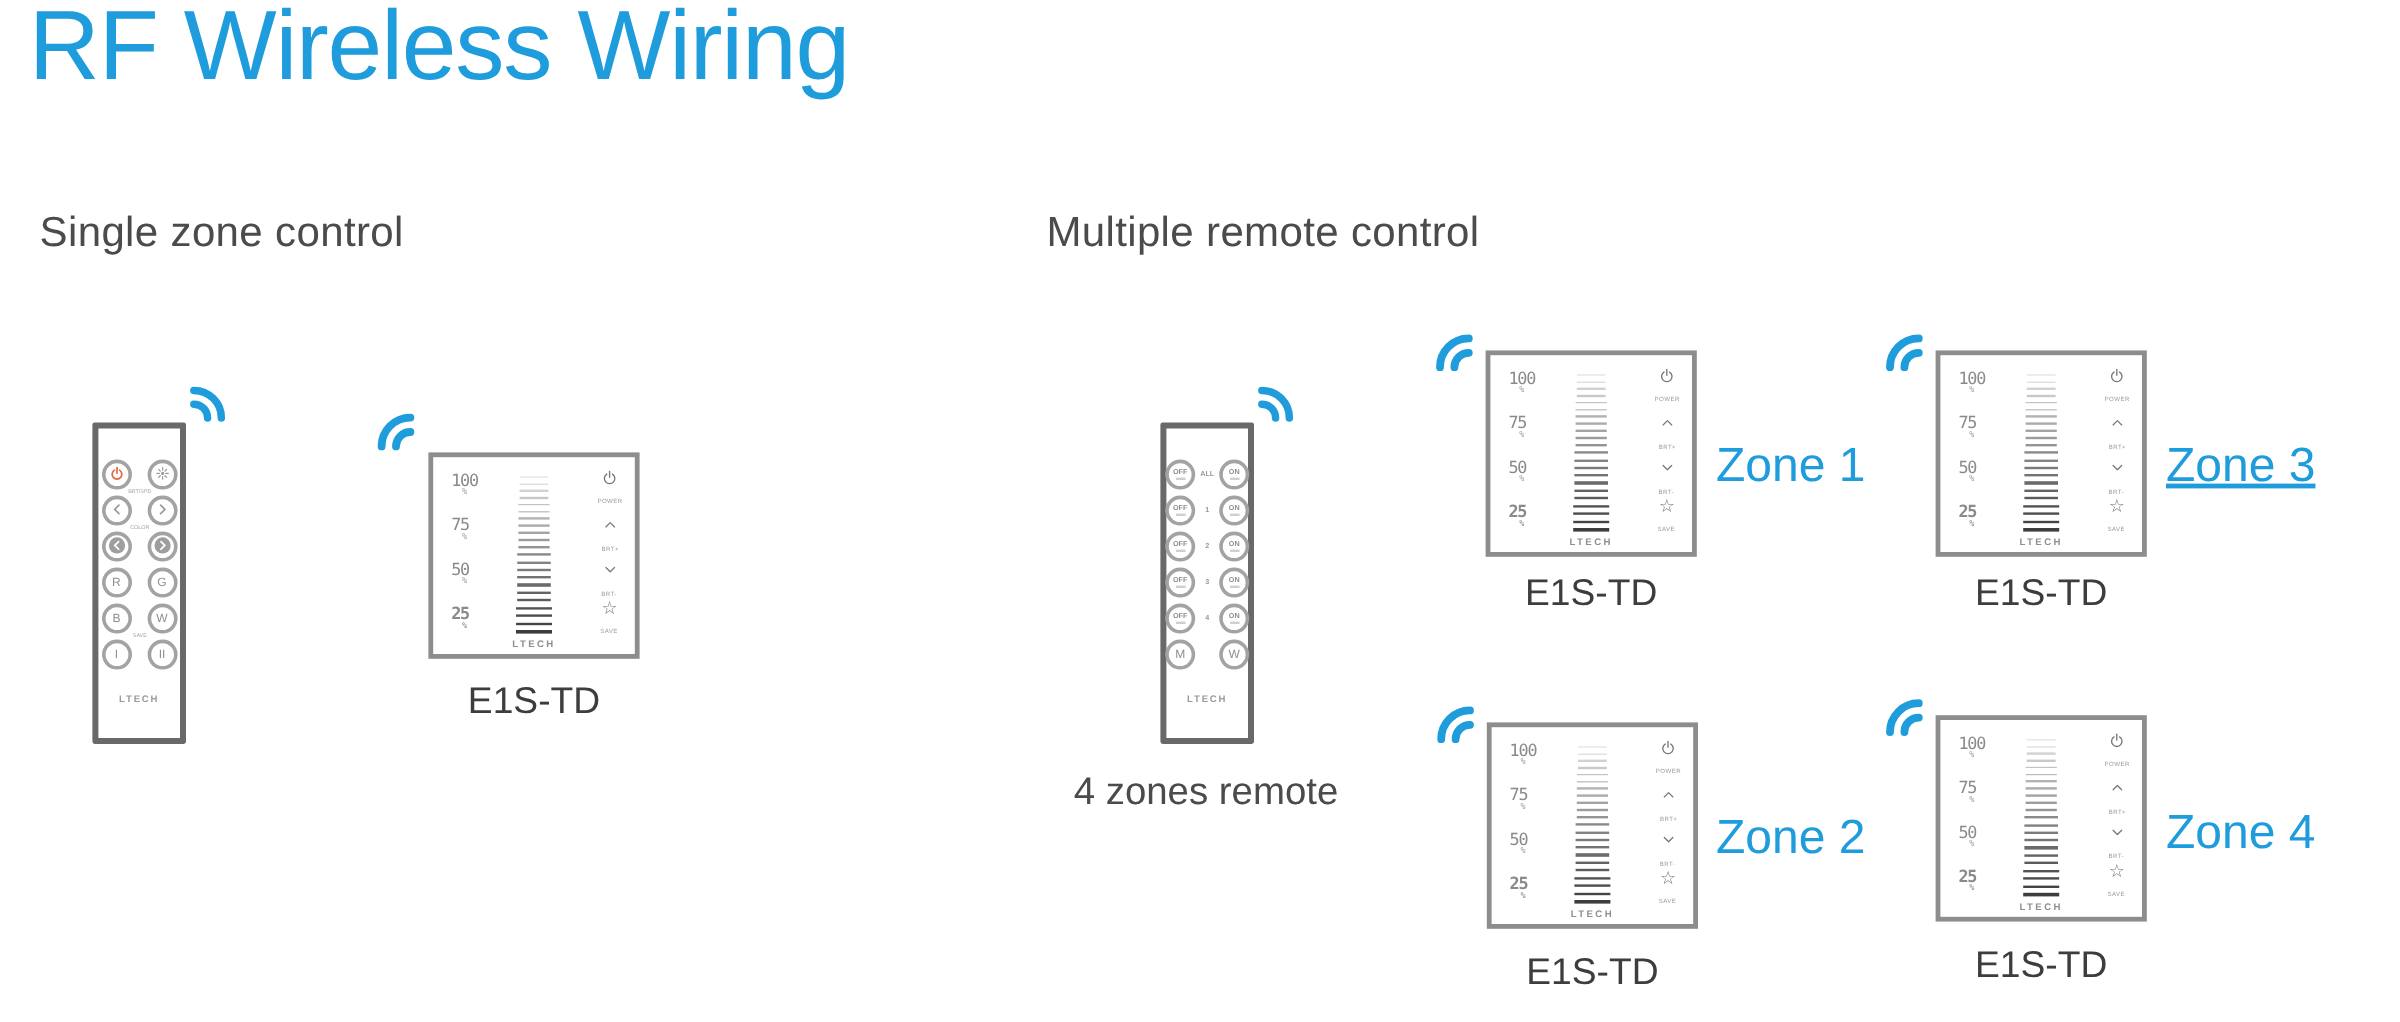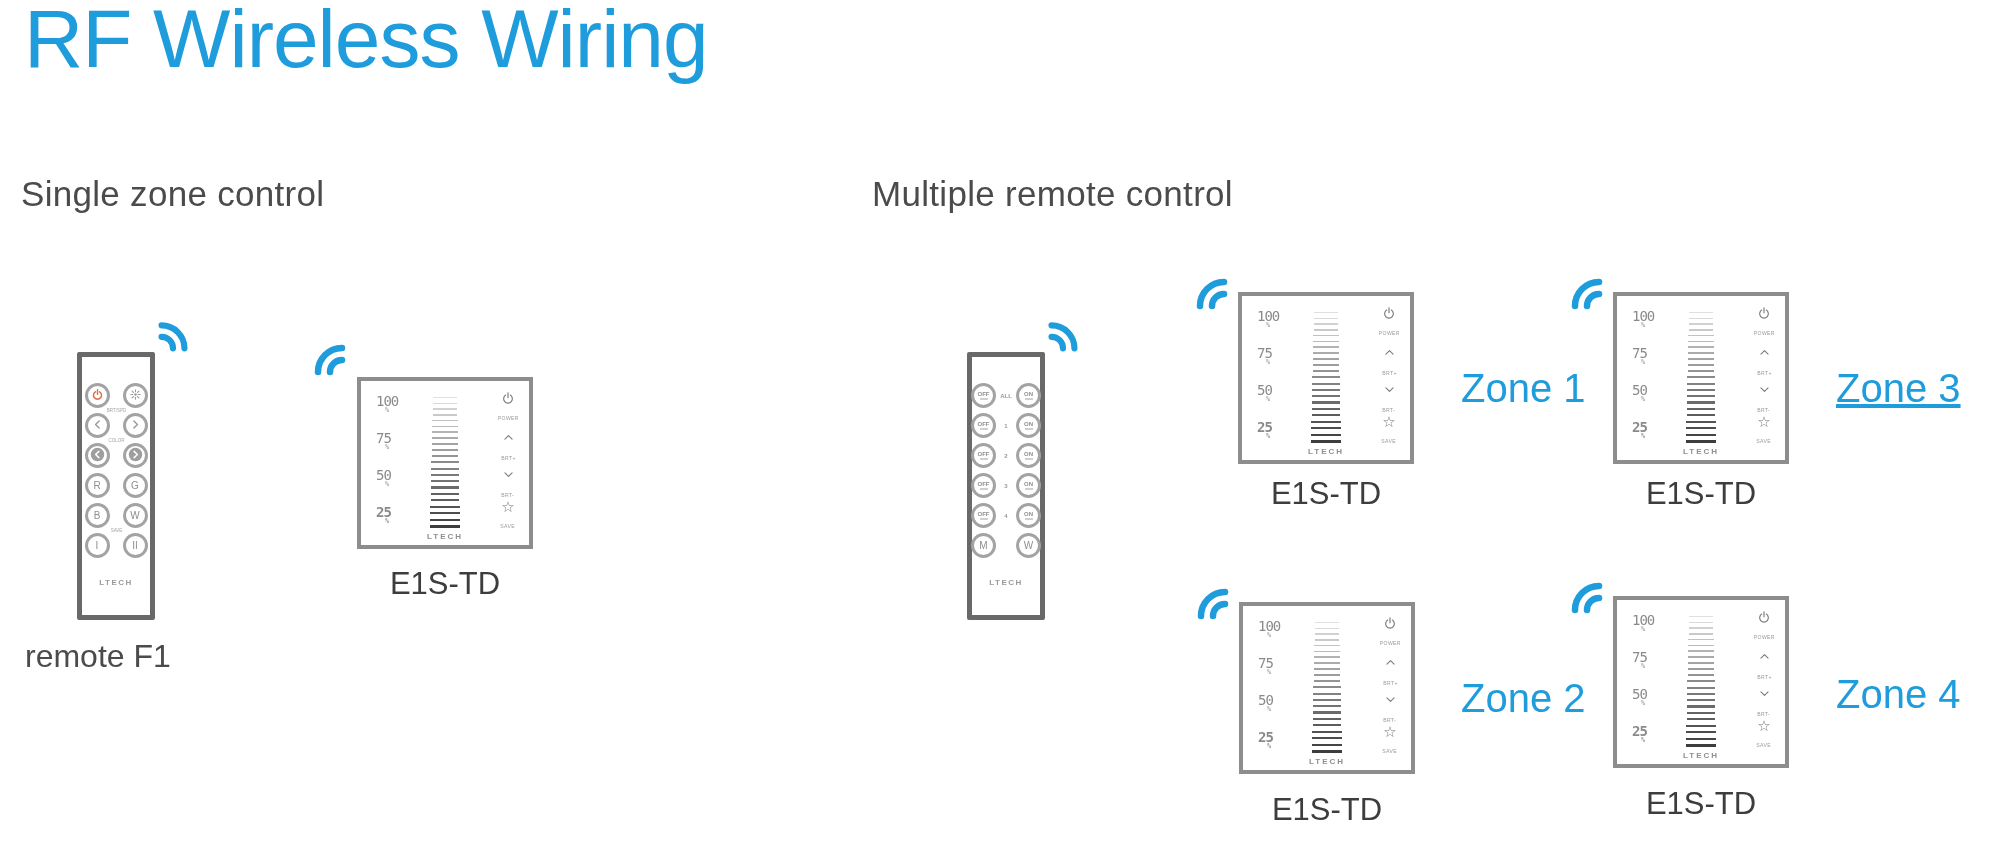--- a/index.html
+++ b/index.html
@@ -4,29 +4,29 @@
 <style>
   html,body{margin:0;padding:0;background:#fff;}
   body{width:2000px;height:852px;position:relative;overflow:hidden;
        font-family:"Liberation Sans",sans-serif;color:#4b4b4b;}
   .abs{position:absolute;}
 
   
   #page-title{left:24px;top:-6px;font-size:82px;line-height:1.1;font-weight:400;
               color:#1E9CDC;letter-spacing:-1px;}
   .section-heading{font-size:35px;color:#4b4b4b;letter-spacing:.3px;}
-  #heading-single{left:21px;top:174px;}
+  #heading-single{left:33px;top:174px;}
   #heading-multiple{left:872px;top:174px;}
 
   
   .caption{font-size:32px;line-height:47px;color:#4b4b4b;}
   #caption-f1{left:25px;top:633px;}
   #caption-f5{left:855px;top:636px;width:300px;text-align:center;}
   .model-caption{font-size:31px;color:#3d3d3d;text-align:center;width:180px;}
-  .zone-label{font-size:40px;color:#1E9CDC;white-space:nowrap;margin-left:31px;}
+  .zone-label{font-size:40px;color:#1E9CDC;white-space:nowrap;}
 
   
   .panel{position:absolute;width:176px;height:172px;box-sizing:border-box;
          border:4px solid #8d8d8d;background:#fff;}
   .pct{position:absolute;left:15px;font-family:"DejaVu Sans Mono",monospace;
        font-size:14px;letter-spacing:-1px;color:#8a8a8a;}
   .pct .sym{position:absolute;left:9px;top:13px;font-size:7px;letter-spacing:0;color:#9a9a9a;}
   .pct-0{top:12px;}.pct-1{top:49px;}.pct-2{top:86px;}.pct-3{top:123px;font-weight:bold;}
   .scale{position:absolute;left:50%;top:16px;transform:translateX(-50%);
          display:flex;flex-direction:column;align-items:center;}
@@ -62,23 +62,23 @@
   .sig{position:absolute;}
 </style>
 </head>
 <body>
 
 <div class="abs" id="page-title">RF Wireless Wiring</div>
 <div class="abs section-heading" id="heading-single">Single zone control</div>
 <div class="abs section-heading" id="heading-multiple">Multiple remote control</div>
 
 <div class="abs caption" id="caption-f1">
-  <div>remote F1</div>
 </div>
 <div class="abs caption" id="caption-f5">
+  <div>4 zones remote</div>
 </div>
 
 <div class="remote" id="remote-f1" style="left:77px;top:352px;">
   <div class="rows">
       <div class="rrow">
         <div class="rbtn">
           <span><svg width="13" height="13" viewBox="0 0 20 20" fill="none">
       <path d="M6.7 5.8 A6.2 6.2 0 1 0 13.3 5.8" stroke="#e0693f" stroke-width="2.2" stroke-linecap="round"></path>
       <path d="M10 2.6 L10 9.6" stroke="#e0693f" stroke-width="2.2" stroke-linecap="round"></path>
             </svg></span>

